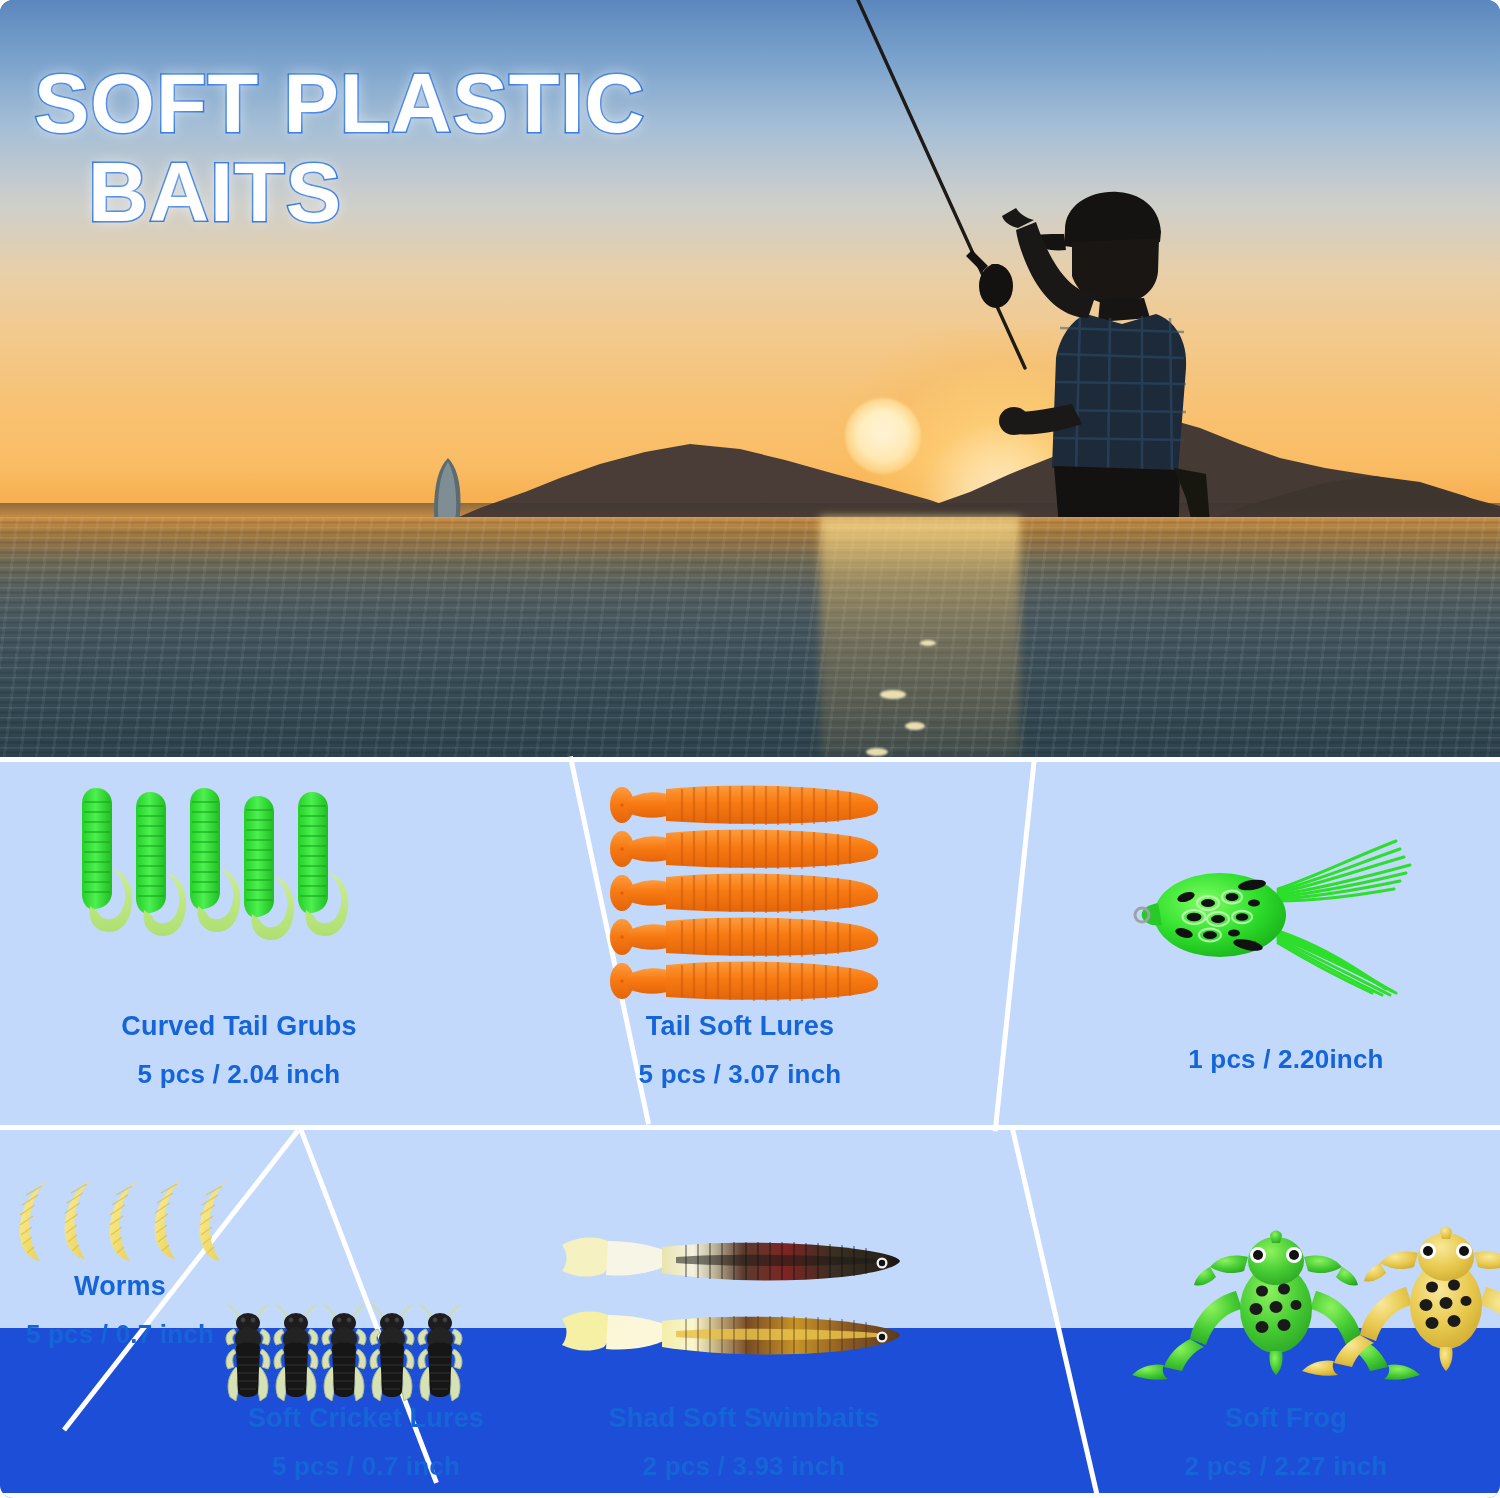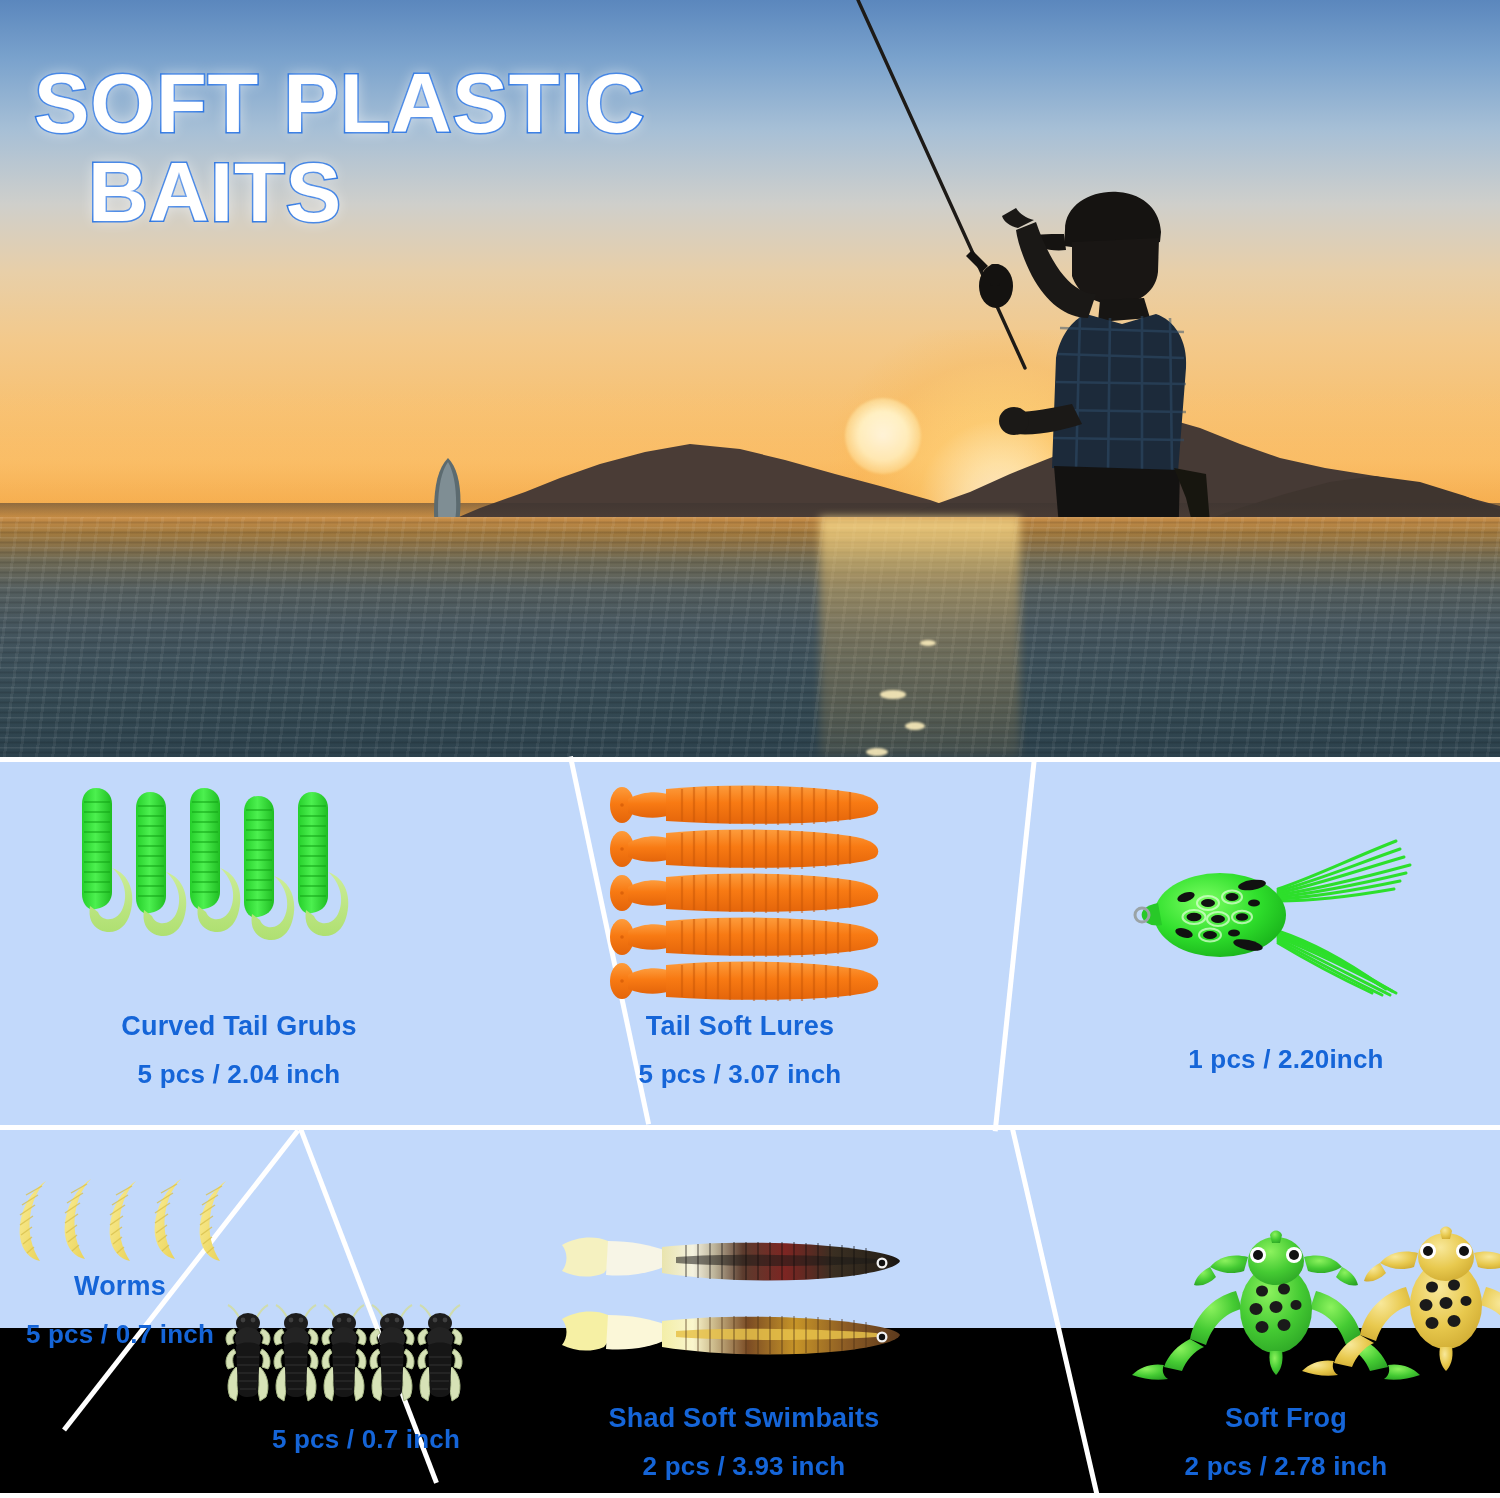--- a/index.html
+++ b/index.html
@@ -1,19 +1,19 @@
 <!DOCTYPE html>
 <html><head>
 <meta charset="utf-8">
 <style>
   * { margin:0; padding:0; box-sizing:border-box; }
   html,body { background:#ffffff; }
   body { font-family:"Liberation Sans", sans-serif; }
 
-  #page { position:relative; width:1500px; height:1498px; overflow:hidden; background:#000000; }
+  #page { position:relative; width:1500px; height:1498px; overflow:hidden; background:#1d4ed8;border-radius:13px; }
 
   
   #hero { position:absolute; left:0; top:0; width:1500px; height:757px; overflow:hidden; }
   .sky {
     position:absolute; inset:0;
     background:
       linear-gradient(to bottom,
         #5b87bd 0%,
         #7ba3cd 8%,
         #a6bfd6 17%,
@@ -408,20 +408,21 @@
           </g>
         </defs>
         <use href="#cricketShape" x="4" y="8"></use>
         <use href="#cricketShape" x="52" y="8"></use>
         <use href="#cricketShape" x="100" y="8"></use>
         <use href="#cricketShape" x="148" y="8"></use>
         <use href="#cricketShape" x="196" y="8"></use>
       </svg>
     </div>
     <div class="panel-label" style="left:196px;top:648px;width:340px;">
+      <span class="t1">Soft Cricket Lures</span>
       <span class="t2">5 pcs / 0.7 inch</span>
     </div>
 
     <div class="art" style="left:556px;top:474px;">
       <svg width="370" height="160" viewBox="0 0 370 160">
         <defs>
           <linearGradient id="shadTop" x1="0" y1="0" x2="1" y2="0">
             <stop offset="0" stop-color="#e9e4ae"></stop>
               <stop offset=".13" stop-color="#f4f2e0"></stop>
             <stop offset=".22" stop-color="#bdb49a"></stop>
@@ -545,17 +546,17 @@
               <ellipse cx="68" cy="74" rx="6.5" ry="6"></ellipse>
               <ellipse cx="88" cy="72" rx="5.5" ry="5"></ellipse>
             <ellipse cx="54" cy="94" rx="6.5" ry="6"></ellipse>
               <ellipse cx="76" cy="92" rx="6.5" ry="6"></ellipse>
           </g>
         </g>
       </svg>
     </div>
     <div class="panel-label" style="left:1086px;top:648px;width:400px;">
       <span class="t1">Soft Frog</span>
-      <span class="t2">2 pcs / 2.78 inch</span>
+      <span class="t2">2 pcs / 2.27 inch</span>
     </div>
 
   </div>
 </div>
 
 </body></html>

